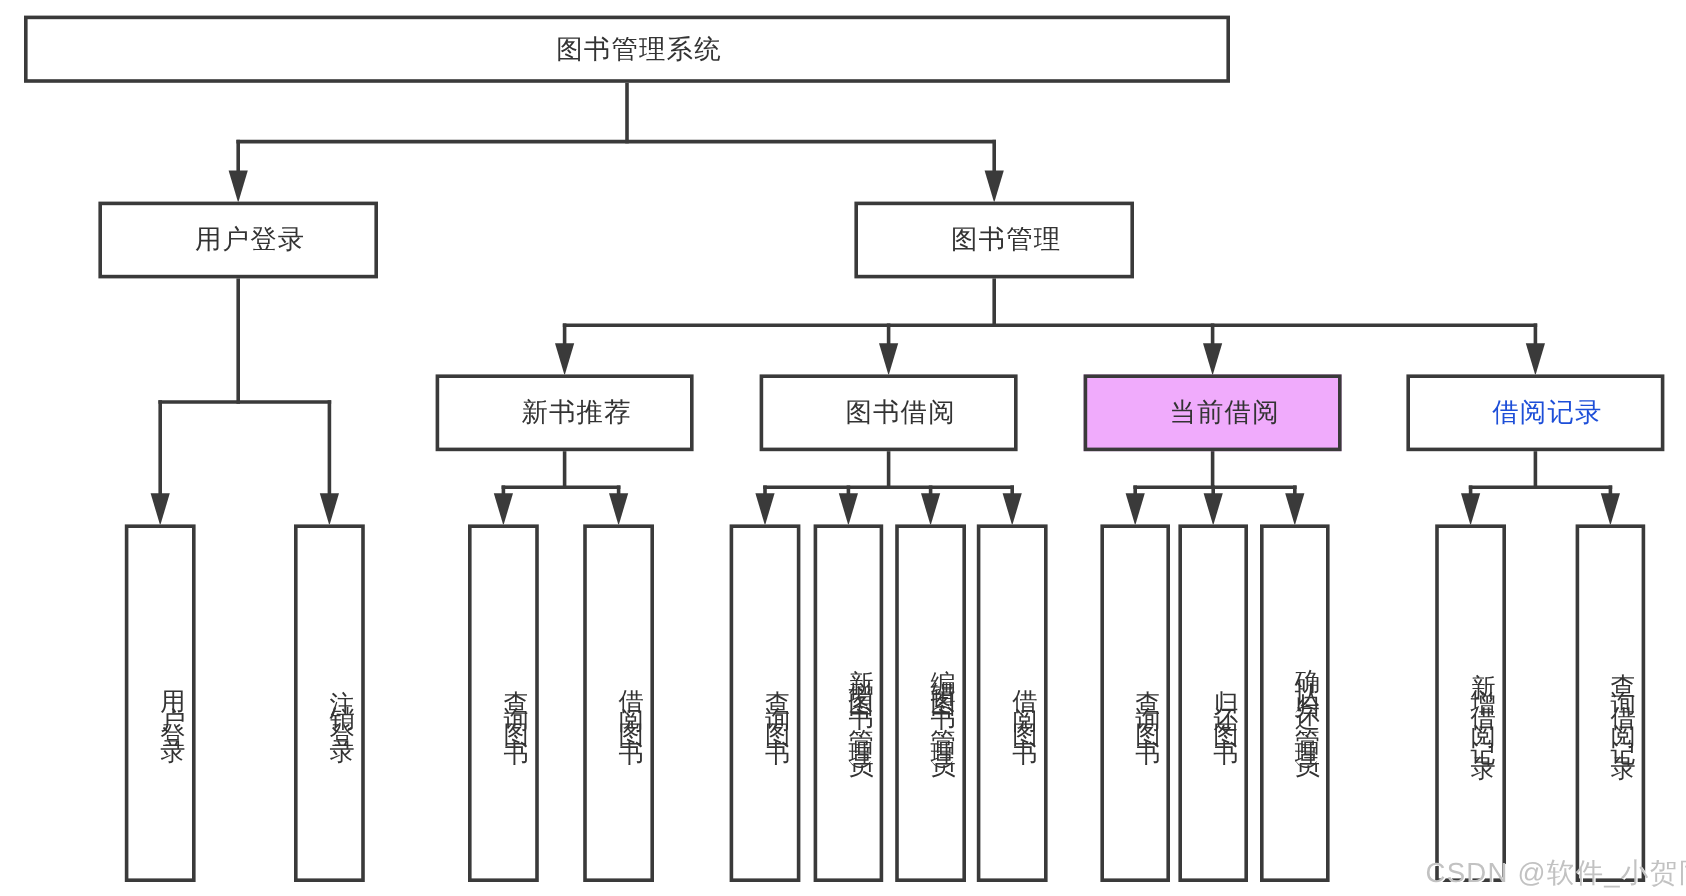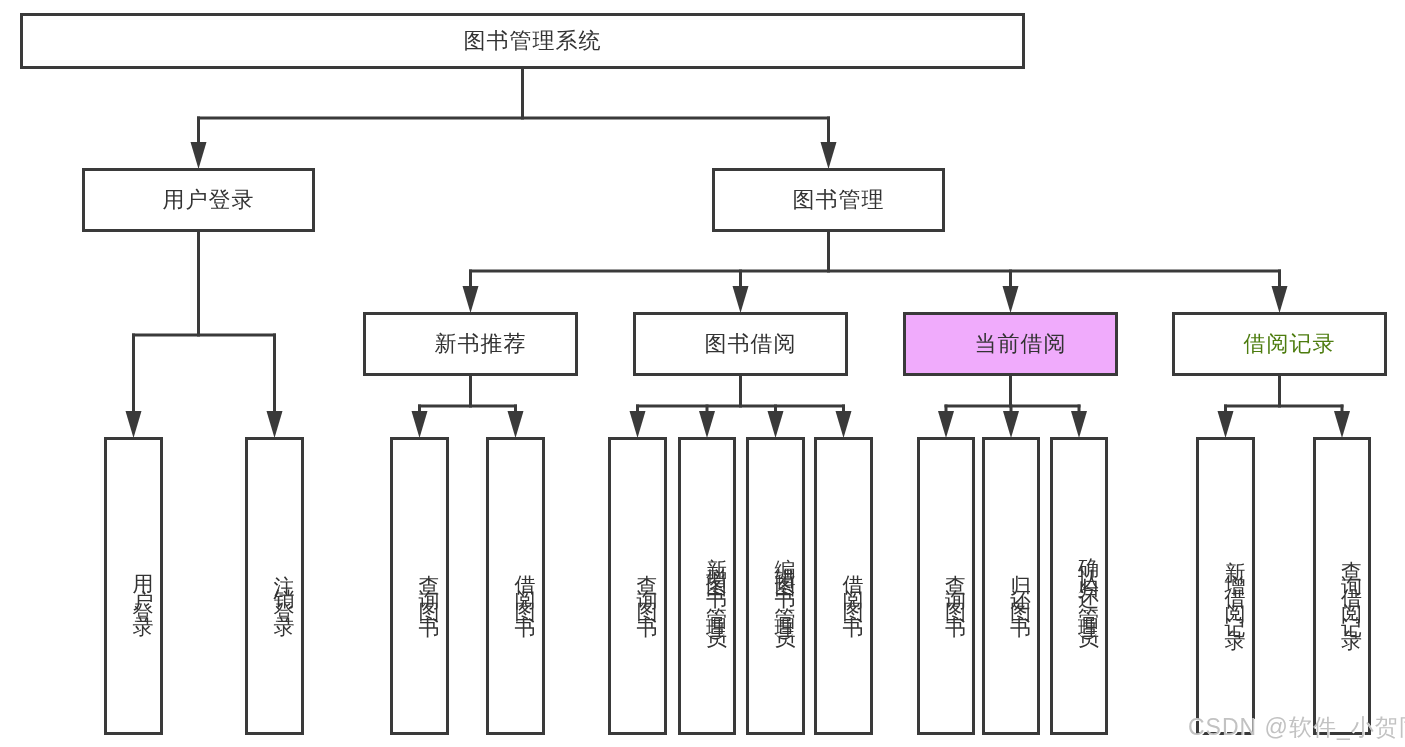--- a/index.html
+++ b/index.html
@@ -115,21 +115,21 @@
       <line x1="1342" y1="406" x2="1342" y2="417" stroke="#3a3a3a" stroke-width="3" stroke-linecap="square"></line>
       <polygon points="1342,438 1334,411 1350,411" fill="#3a3a3a"></polygon>
     </svg>
   <div id="nodes">
       <div class="node h" style="left: 20px; top: 13px; width: 1005px; height: 56px; border-color: rgb(58, 58, 58); background: rgb(255, 255, 255); color: rgb(51, 51, 51);">图书管理系统</div>
       <div class="node h" style="left: 82px; top: 168px; width: 233px; height: 64px; border-color: rgb(58, 58, 58); background: rgb(255, 255, 255); color: rgb(51, 51, 51);">用户登录</div>
       <div class="node h" style="left: 712px; top: 168px; width: 233px; height: 64px; border-color: rgb(58, 58, 58); background: rgb(255, 255, 255); color: rgb(51, 51, 51); text-align: right;">图书管理</div>
       <div class="node h" style="left: 363px; top: 312px; width: 215px; height: 64px; border-color: rgb(58, 58, 58); background: rgb(255, 255, 255); color: rgb(51, 51, 51);">新书推荐</div>
       <div class="node h" style="left: 633px; top: 312px; width: 215px; height: 64px; border-color: rgb(58, 58, 58); background: rgb(255, 255, 255); color: rgb(51, 51, 51);">图书借阅</div>
       <div class="node h" style="left: 903px; top: 312px; width: 215px; height: 64px; border-color: rgb(58, 58, 58); background: #f0abfc; color: rgb(51, 51, 51);">当前借阅</div>
-      <div class="node h" style="left: 1172px; top: 312px; width: 215px; height: 64px; border-color: rgb(58, 58, 58); background: rgb(255, 255, 255); color: #4d7c0f;">借阅记录</div>
+      <div class="node h" style="left: 1172px; top: 312px; width: 215px; height: 64px; border-color: rgb(58, 58, 58); background: rgb(255, 255, 255); color: #1d4ed8;">借阅记录</div>
       <div class="node v" style="left: 104px; top: 437px; width: 59px; height: 298px; border-color: rgb(58, 58, 58); background: rgb(255, 255, 255); color: rgb(51, 51, 51); letter-spacing: 14px;">用户登录</div>
       <div class="node v" style="left: 245px; top: 437px; width: 59px; height: 298px; border-color: rgb(58, 58, 58); background: rgb(255, 255, 255); color: rgb(51, 51, 51); letter-spacing: 14px;">注销登录</div>
       <div class="node v" style="left: 390px; top: 437px; width: 59px; height: 298px; border-color: rgb(58, 58, 58); background: rgb(255, 255, 255); color: rgb(51, 51, 51); letter-spacing: 14px;">查询图书</div>
       <div class="node v" style="left: 486px; top: 437px; width: 59px; height: 298px; border-color: rgb(58, 58, 58); background: rgb(255, 255, 255); color: rgb(51, 51, 51); letter-spacing: 14px;">借阅图书</div>
       <div class="node v" style="left: 608px; top: 437px; width: 59px; height: 298px; border-color: rgb(58, 58, 58); background: rgb(255, 255, 255); color: rgb(51, 51, 51); letter-spacing: 14px;">查询图书</div>
       <div class="node v" style="left: 678px; top: 437px; width: 58px; height: 298px; border-color: rgb(58, 58, 58); background: rgb(255, 255, 255); color: rgb(51, 51, 51); letter-spacing: 10px;">新增图书（管理员）</div>
       <div class="node v" style="left: 746px; top: 437px; width: 59px; height: 298px; border-color: rgb(58, 58, 58); background: rgb(255, 255, 255); color: rgb(51, 51, 51); letter-spacing: 10px;">编辑图书（管理员）</div>
       <div class="node v" style="left: 814px; top: 437px; width: 59px; height: 298px; border-color: rgb(58, 58, 58); background: rgb(255, 255, 255); color: rgb(51, 51, 51); letter-spacing: 14px;">借阅图书</div>
       <div class="node v" style="left: 917px; top: 437px; width: 58px; height: 298px; border-color: rgb(58, 58, 58); background: rgb(255, 255, 255); color: rgb(51, 51, 51); letter-spacing: 14px;">查询图书</div>
       <div class="node v" style="left: 982px; top: 437px; width: 58px; height: 298px; border-color: rgb(58, 58, 58); background: rgb(255, 255, 255); color: rgb(51, 51, 51); letter-spacing: 14px;">归还图书</div>

